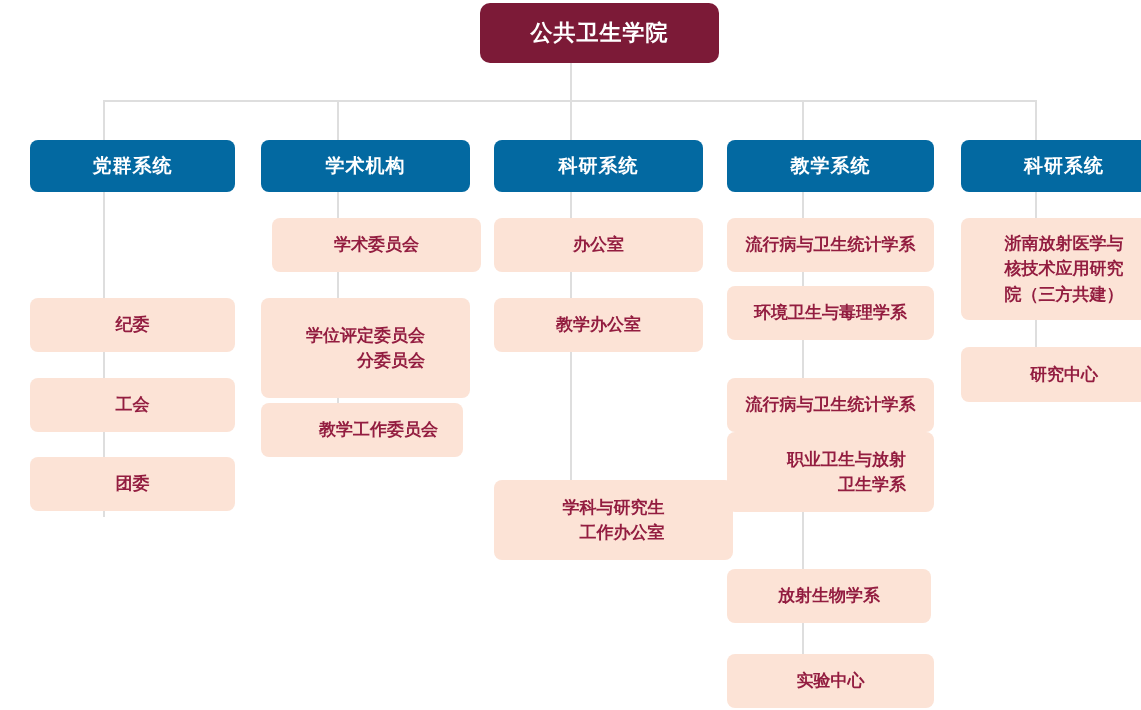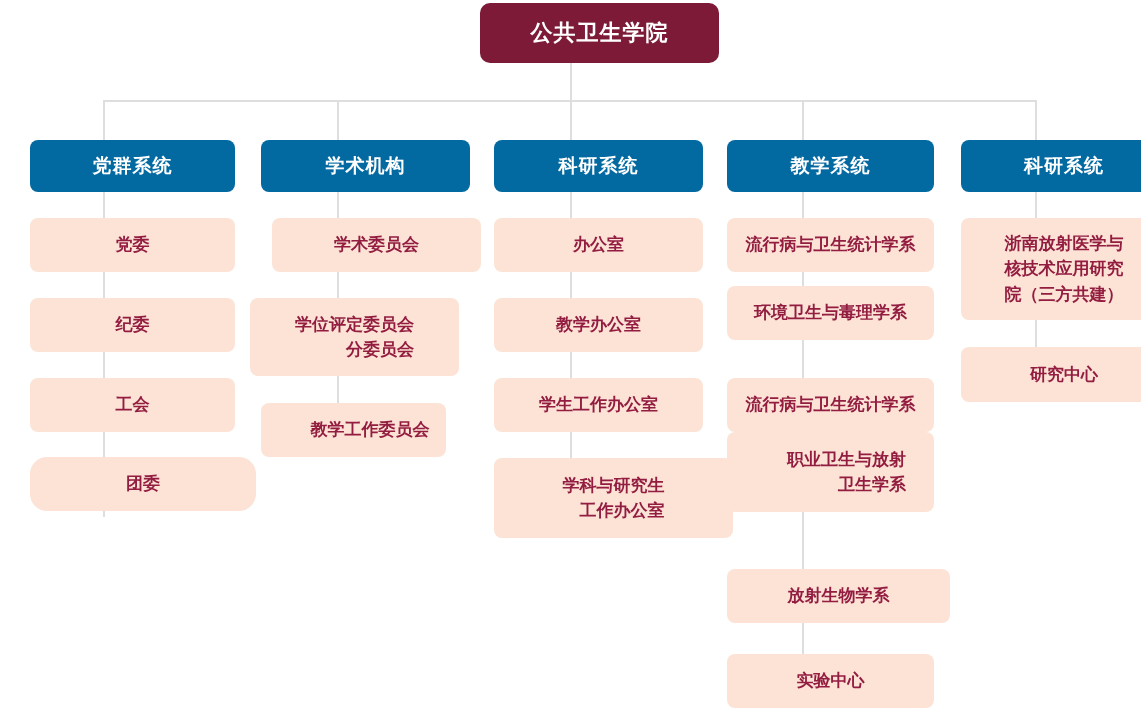--- a/index.html
+++ b/index.html
@@ -76,42 +76,40 @@
   <div class="line" style="left:1035px; top:192px; width:2px; height:185px;"></div>
 
   <div class="node root-node" style="left:452px; top:3px; width:239px; height:60px;">公共卫生学院</div>
 
   <div class="node branch-header" style="left:2px; top:140px; width:205px; height:52px;">党群系统</div>
   <div class="node branch-header" style="left:233px; top:140px; width:209px; height:52px;">学术机构</div>
   <div class="node branch-header" style="left:466px; top:140px; width:209px; height:52px;">科研系统</div>
   <div class="node branch-header" style="left:699px; top:140px; width:207px; height:52px;">教学系统</div>
   <div class="node branch-header" style="left:933px; top:140px; width:206px; height:52px;">科研系统</div>
 
-  <div class="node child-node" style="left:2px; top:218px; width:205px; height:54px;">党委</div>
   <div class="node child-node" style="left:2px; top:298px; width:205px; height:54px;">纪委</div>
   <div class="node child-node" style="left:2px; top:378px; width:205px; height:54px;">工会</div>
-  <div class="node child-node" style="left:2px; top:457px; width:226px; height:54px;border-radius:17px;">团委</div>
+  <div class="node child-node" style="left:2px; top:457px; width:205px; height:54px;">团委</div>
 
   <div class="node child-node" style="left:244px; top:218px; width:209px; height:54px;">学术委员会</div>
-  <div class="node child-node" style="left:222px; top:298px; width:209px; height:78px;">学位评定委员会
+  <div class="node child-node" style="left:233px; top:298px; width:209px; height:100px;">学位评定委员会
 分委员会</div>
-  <div class="node child-node" style="left:233px; top:403px; width:185px; height:54px;padding-left:41px;">教学工作委员会</div>
+  <div class="node child-node" style="left:233px; top:403px; width:202px; height:54px;padding-left:41px;">教学工作委员会</div>
 
   <div class="node child-node" style="left:466px; top:218px; width:209px; height:54px;">办公室</div>
   <div class="node child-node" style="left:466px; top:298px; width:209px; height:54px;">教学办公室</div>
-  <div class="node child-node" style="left:466px; top:378px; width:209px; height:54px;">学生工作办公室</div>
-  <div class="node child-node" style="left:466px; top:458px; width:239px; height:80px;">学科与研究生
+  <div class="node child-node" style="left:466px; top:480px; width:239px; height:80px;">学科与研究生
 工作办公室</div>
 
   <div class="node child-node" style="left:699px; top:218px; width:207px; height:54px;">流行病与卫生统计学系</div>
   <div class="node child-node" style="left:699px; top:286px; width:207px; height:54px;">环境卫生与毒理学系</div>
   <div class="node child-node" style="left:699px; top:378px; width:207px; height:54px;">流行病与卫生统计学系</div>
   <div class="node child-node" style="left:699px; top:432px; width:207px; height:80px;padding-left:40px;">职业卫生与放射
 卫生学系</div>
-  <div class="node child-node" style="left:699px; top:569px; width:223px; height:54px;">放射生物学系</div>
+  <div class="node child-node" style="left:699px; top:569px; width:204px; height:54px;">放射生物学系</div>
   <div class="node child-node" style="left:699px; top:654px; width:207px; height:54px;">实验中心</div>
 
   <div class="node child-node" style="left:933px; top:218px; width:206px; height:102px;">浙南放射医学与
 核技术应用研究
 院（三方共建）</div>
   <div class="node child-node" style="left:933px; top:347px; width:206px; height:55px;">研究中心</div>
 
 </div>
 
 </body></html>

